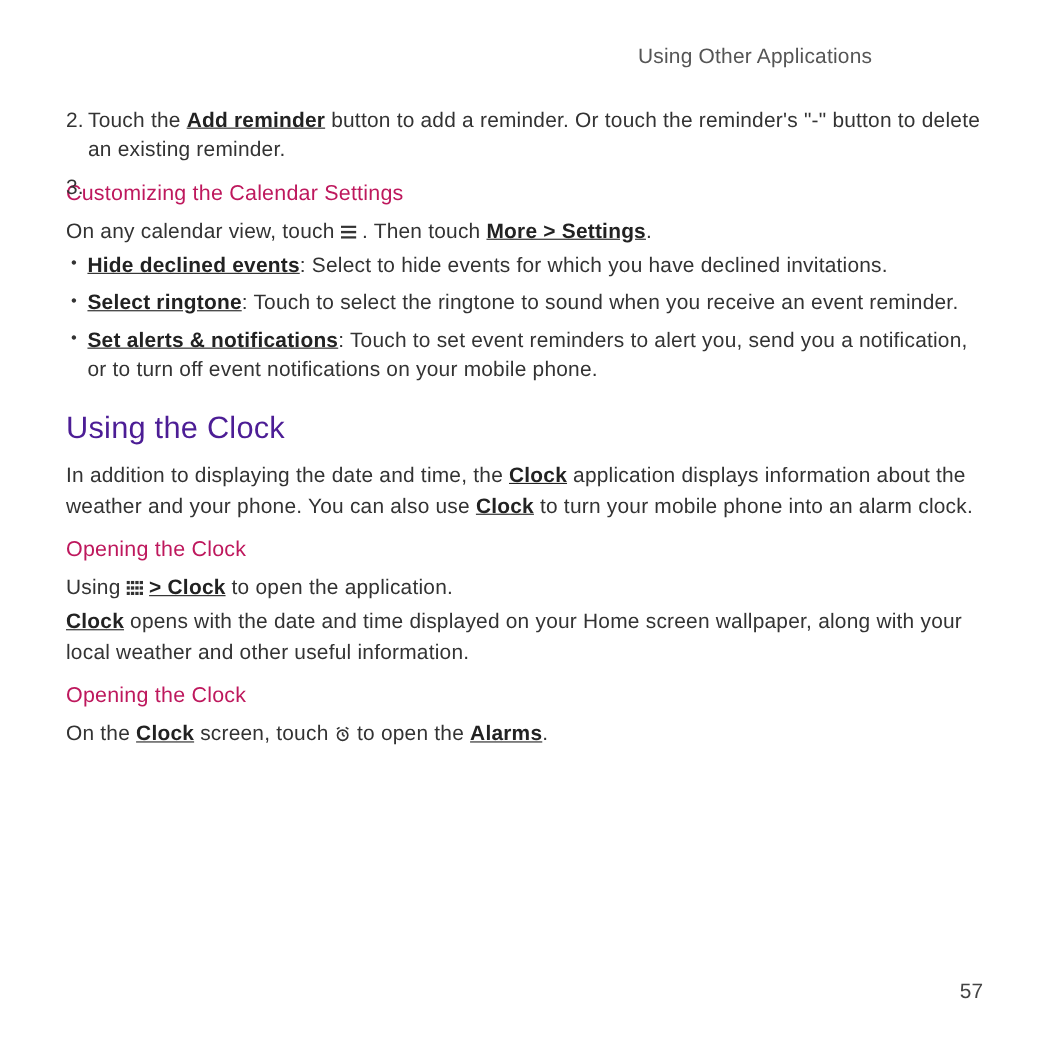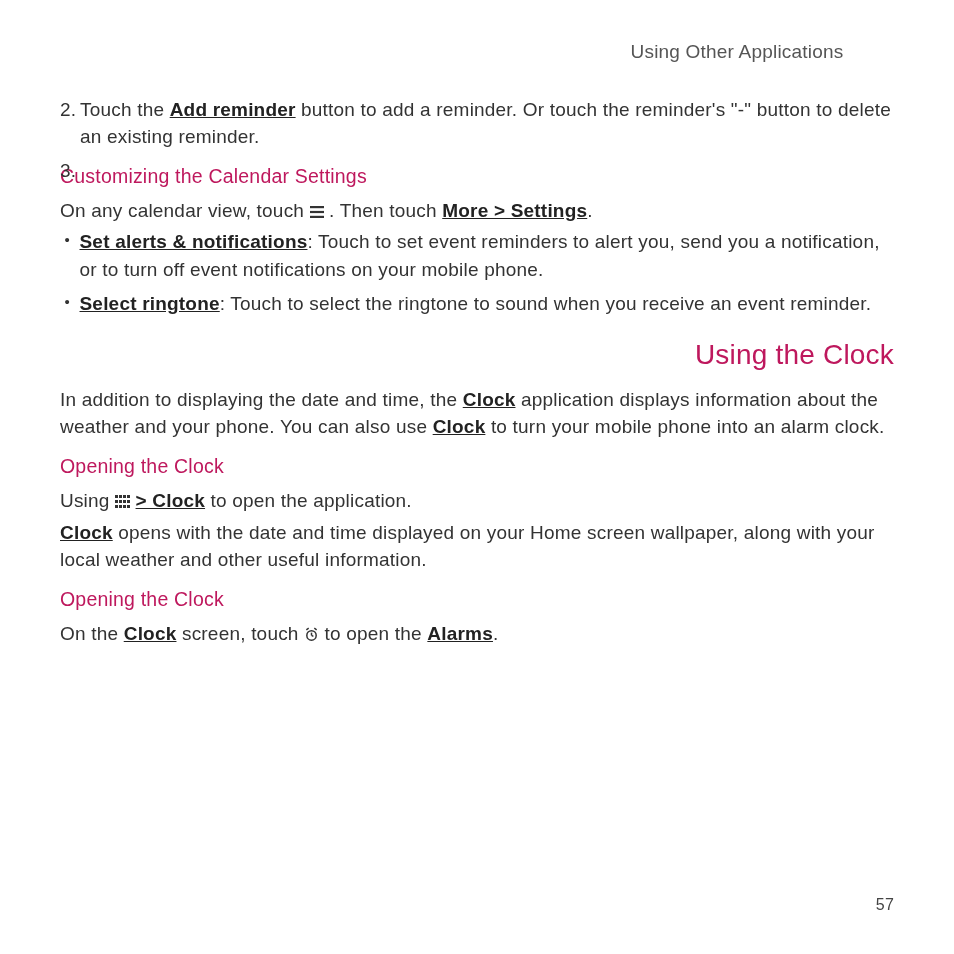--- a/index.html
+++ b/index.html
@@ -9,64 +9,63 @@
     background: #ffffff;
     font-family: "Segoe UI", "Helvetica Neue", Arial, sans-serif;
     font-size: 19px;
     line-height: 1.45;
     color: #333333;
     letter-spacing: 0.2px;
     position: relative;
     padding: 38px 60px 0 60px;
   }
   .header-title {
-    text-align: center;
+    text-align: left;
     font-size: 19px;
     color: #555;
     margin-bottom: 30px;
     padding-left: 520px;
   }
   .numlist { list-style: none; padding-left: 0; }
   .numlist li { position: relative; padding-left: 20px; margin-bottom: 6px; }
   .numlist li .num { position: absolute; left: 0; }
   .bulletlist { list-style: none; padding-left: 4.5px; }
   .bulletlist li { position: relative; padding-left: 15px; margin-bottom: 6px; }
   .bulletlist li::before { content: "•"; position: absolute; left: 0; top: 1px; font-size: 15px; color: #333; }
   .h3 {
     color: #be185d;
     font-size: 19.5px;
     font-weight: 400;
     margin-top: 11px;
     margin-bottom: 7px;
   }
   .h2 {
-    color: #be185d;
+    color: #4c1d95;
     font-size: 28px;
     font-weight: 400;
     margin-top: 18px;
     margin-bottom: 10px;
-    text-align: right;
   }
   .para { margin-bottom: 4px; }
   .bold { font-weight: 700; color: #222; text-decoration: underline; }
   .inline-icon {
     display: inline-block;
     vertical-align: -2px;
     width: 18px; height: 14px;
     position: relative;
   }
   .menu-icon { width: 14px; height: 12px; vertical-align: -1px; }
   .menu-icon svg, .grid-icon svg, .alarm-icon svg { display: block; }
   .grid-icon { width: 15px; height: 13px; vertical-align: -1px; }
   .alarm-icon { width: 15px; height: 15px; vertical-align: -2px; }
   .page-num {
     position: absolute;
     right: 60px;
     bottom: 38px;
-    font-size: 16px;
+    font-size: 19px;
     color: #444;
   }
 </style>
 </head>
 <body>
 
 <div class="header-title">Using Other Applications</div>
 
 <ol class="numlist">
   <li>
@@ -91,24 +90,27 @@
           <rect x="0" y="4.9" width="14" height="2.2"></rect>
           <rect x="0" y="9.8" width="14" height="2.2"></rect>
         </g>
       </svg>
   </span>
   <span>. Then touch </span><span class="bold">More &gt; Settings</span><span>.</span>
 </p>
 
 <ul class="bulletlist">
   <li>
-    <span class="bold">Set alerts &amp; notifications</span><span>: Touch to set event reminders to alert you, send you a notification, or to turn off event notifications on your mobile phone.</span>
+    <span class="bold">Hide declined events</span><span>: Select to hide events for which you have declined invitations.</span>
   </li>
   <li>
     <span class="bold">Select ringtone</span><span>: Touch to select the ringtone to sound when you receive an event reminder.</span>
+  </li>
+  <li>
+    <span class="bold">Set alerts &amp; notifications</span><span>: Touch to set event reminders to alert you, send you a notification, or to turn off event notifications on your mobile phone.</span>
   </li>
 </ul>
 
 <div class="h2">Using the Clock</div>
 
 <p class="para">
   <span>In addition to displaying the date and time, the </span><span class="bold">Clock</span><span> application displays information about the weather and your phone. You can also use </span><span class="bold">Clock</span><span> to turn your mobile phone into an alarm clock.</span>
 </p>
 
 <div class="h3">Opening the Clock</div>

